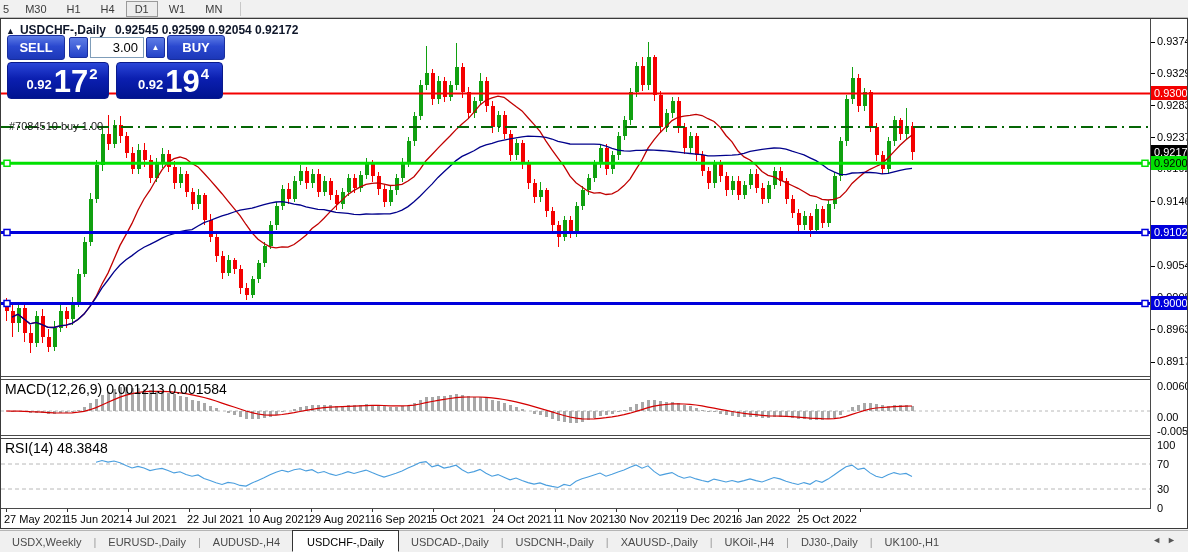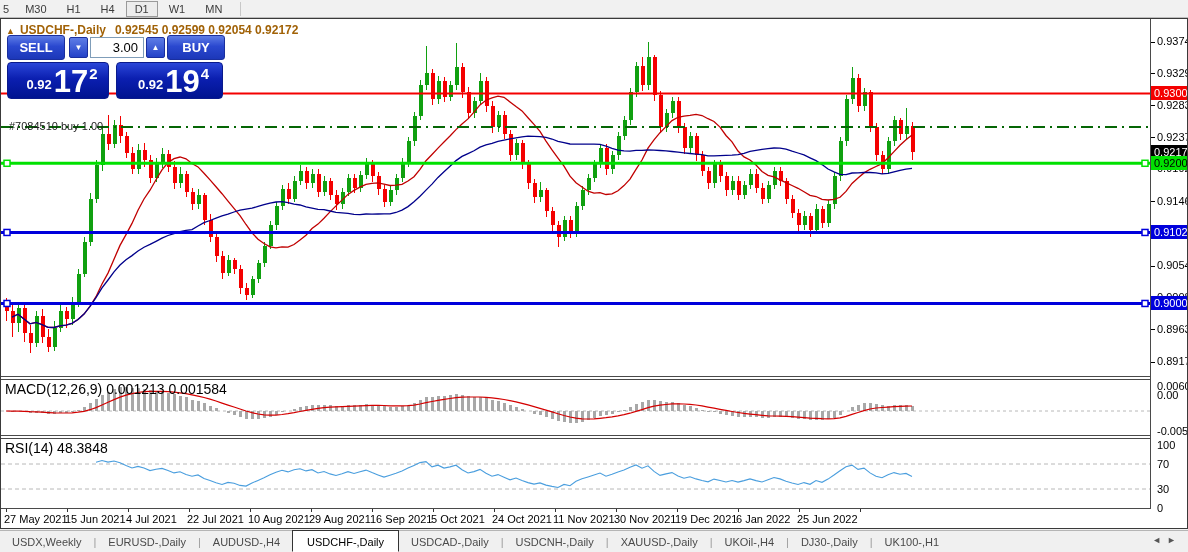--- a/index.html
+++ b/index.html
@@ -17,21 +17,21 @@
   .tb-divider { width:1px; height:14px; background:#c8c8c8; margin-left:8px; }
 
   
   .chart-window { position:absolute; left:0; top:18px; width:1188px; height:511px;
                   background:#ffffff; border:1px solid #3a3a3a; overflow:hidden; }
   .chart-window svg { position:absolute; left:0; }
   .pane-sep { position:absolute; left:0; width:1150px; height:1px; background:#4a4a4a; }
   .axis-vline { position:absolute; left:1149px; top:0; width:1px; height:490px; background:#4a4a4a; }
 
   .chart-header { position:absolute; left:5px; top:4px; font-size:12px; font-weight:700;
-                  color:#a16207; white-space:nowrap; }
+                  color:#0f172a; white-space:nowrap; }
   .chart-header .arr { font-size:9px; margin-right:5px; }
   .chart-header .ohlc { margin-left:9px; }
 
   
   .trade-panel { position:absolute; left:6px; top:16px; width:192px; height:64px; }
   .tp-btn { position:absolute; height:25px; width:58px; border-radius:3px; color:#fff;
             font-size:13px; font-weight:700; text-align:center; line-height:24px;
             background:linear-gradient(#5d7ce6,#2a48cf 45%,#1c37b8);
             border:1px solid #1a2f9e; cursor:pointer; }
   .tp-spin { position:absolute; top:2px; width:19px; height:21px; border-radius:2px;
@@ -661,28 +661,28 @@
         <div class="date-lbl" style="left: 491px;">24 Oct 2021</div>
         <div class="date-tick" style="left: 554px;"></div>
         <div class="date-lbl" style="left: 552px;">11 Nov 2021</div>
         <div class="date-tick" style="left: 615px;"></div>
         <div class="date-lbl" style="left: 613px;">30 Nov 2021</div>
         <div class="date-tick" style="left: 676px;"></div>
         <div class="date-lbl" style="left: 674px;">19 Dec 2021</div>
         <div class="date-tick" style="left: 737px;"></div>
         <div class="date-lbl" style="left: 735px;">6 Jan 2022</div>
         <div class="date-tick" style="left: 798px;"></div>
-        <div class="date-lbl" style="left: 796px;">25 Jun 2022</div>
+        <div class="date-lbl" style="left: 796px;">25 Oct 2022</div>
         <div class="date-tick" style="left: 859px;"></div>
         <div class="date-lbl" style="left: 857px; margin-top: 28px;">13 Feb 2022</div>
       </div>
     <div></div>
     <div></div>
   <div class="axis-lbl" style="left: 1156px; top: 361px; position: absolute;">0.006038</div>
-      <div class="axis-lbl" style="left: 1156px; top: 370px; position: absolute;">0.00</div>
+      <div class="axis-lbl" style="left: 1156px; top: 392px; position: absolute;">0.00</div>
       <div class="axis-lbl" style="left: 1156px; top: 406px; position: absolute;">-0.005227</div>
       <div class="axis-lbl" style="left: 1156px; top: 420px; position: absolute;">100</div>
       <div class="axis-lbl" style="left: 1156px; top: 439px; position: absolute;">70</div>
       <div class="axis-lbl" style="left: 1156px; top: 464px; position: absolute;">30</div>
       <div class="axis-lbl" style="left: 1156px; top: 483px; position: absolute;">0</div>
     </div>
 
   <div class="tabbar">
     <span class="tab">USDX,Weekly</span>
       <span class="tab-sep">|</span>

